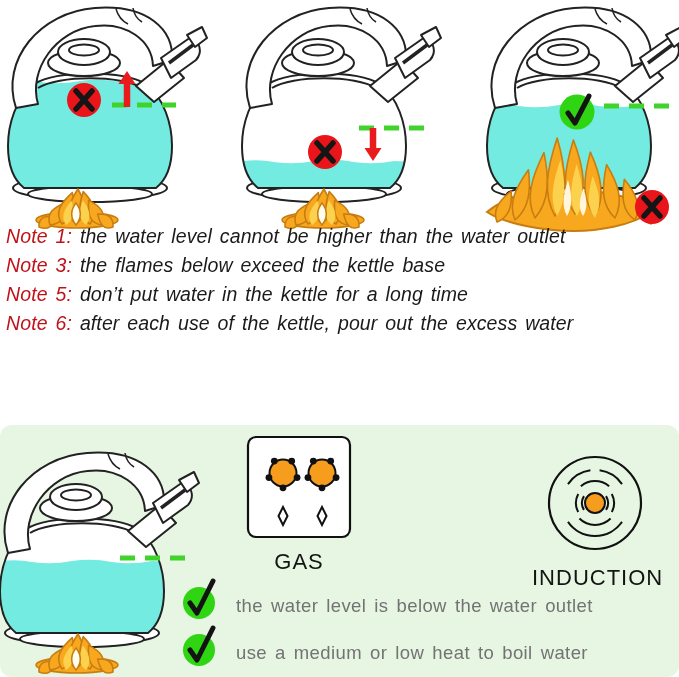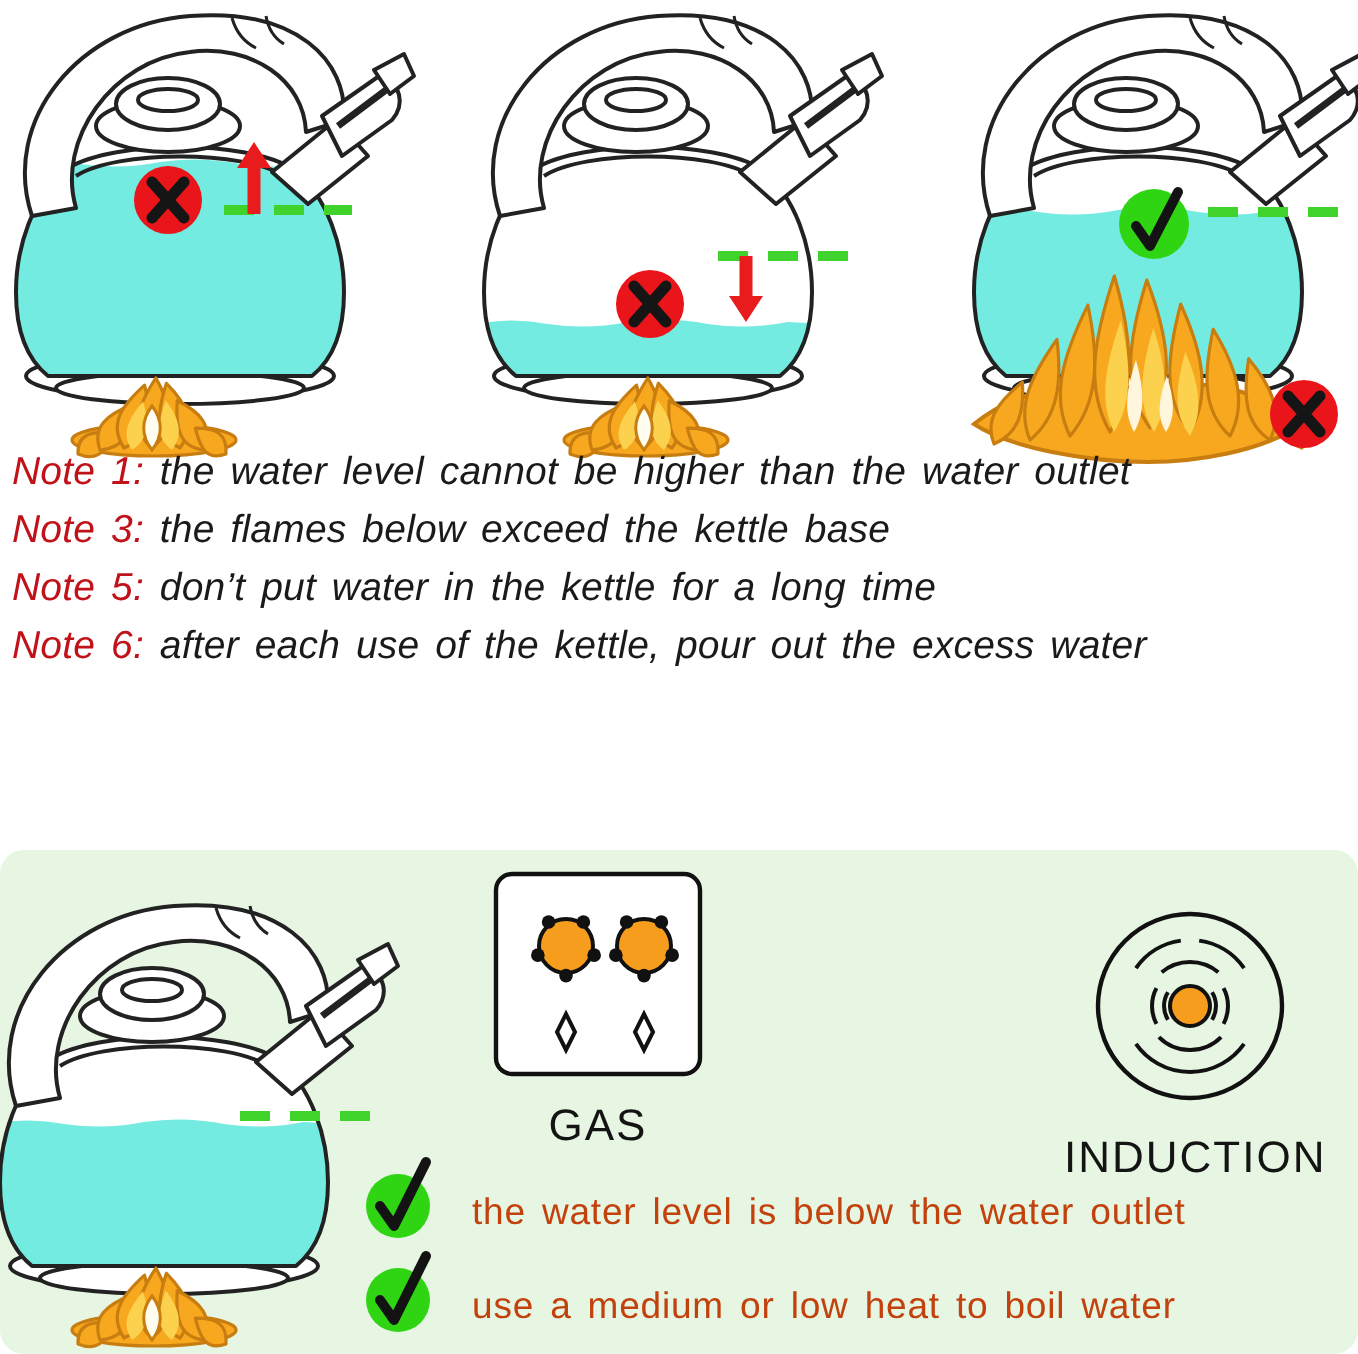--- a/index.html
+++ b/index.html
@@ -10,21 +10,21 @@
   .notes{position:absolute;top:222px;left:6px;width:672px;font-style:italic;}
   .note{font-size:19.5px;line-height:29px;letter-spacing:0.1px;word-spacing:2.4px;color:#1a1a1a;white-space:nowrap;}
   .note .lbl{color:#c1121a;}
   .panel{position:absolute;top:425px;left:0;width:679px;height:252px;background:#e6f6e2;border-radius:12px;}
   .panel-kettle{position:absolute;left:-10px;top:20px;width:230px;height:232px;}
   .panel-kettle svg{overflow:visible;}
   .stove{position:absolute;text-align:center;}
   .stove-label{font-size:22px;color:#141414;letter-spacing:1px;margin-top:6px;}
   .tip-row{position:absolute;left:182px;display:flex;}
   .tip-icon{width:38px;height:46px;flex:0 0 auto;}
-  .tip-text{font-size:18.5px;color:#c2410c;letter-spacing:0.4px;word-spacing:2.5px;margin-left:16px;margin-top:19px;white-space:nowrap;}
+  .tip-text{font-size:18.5px;color:#737373;letter-spacing:0.4px;word-spacing:2.5px;margin-left:16px;margin-top:19px;white-space:nowrap;}
 </style>
 </head>
 <body>
 
 <div class="top-row">
   <div class="cell" id="fig1">
       <svg width="226" height="230" viewBox="0 0 226 230" xmlns="http://www.w3.org/2000/svg">
         <defs>
           <clipPath id="clip1">
             <path d="M 34,84 C 16,98 8,124 8,146 C 8,166 14,180 24,188 L 156,188 C 166,180 172,166 172,146 C 172,124 164,98 146,84 C 122,70 58,70 34,84 Z" transform="translate(0,0)"></path>

